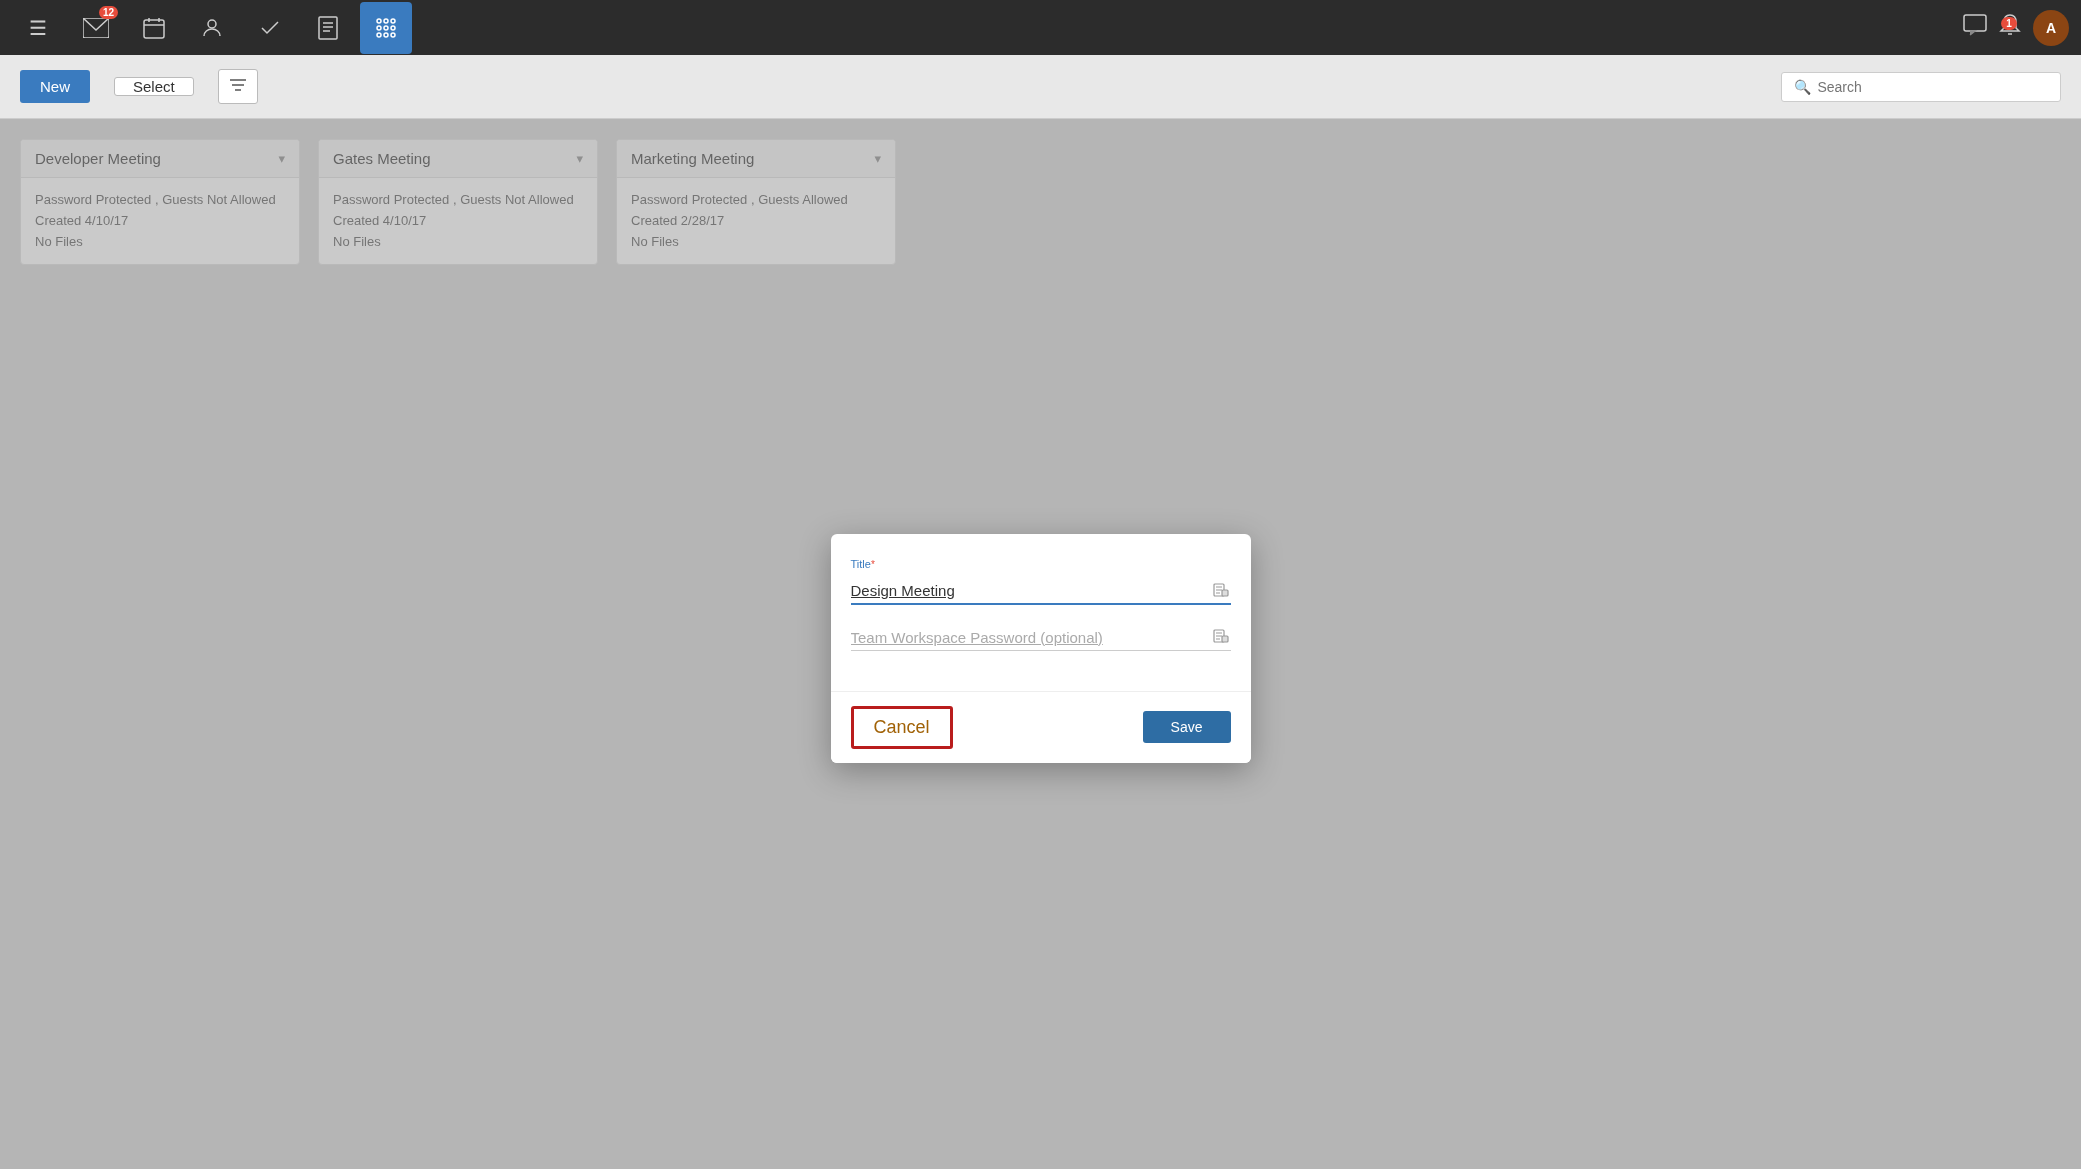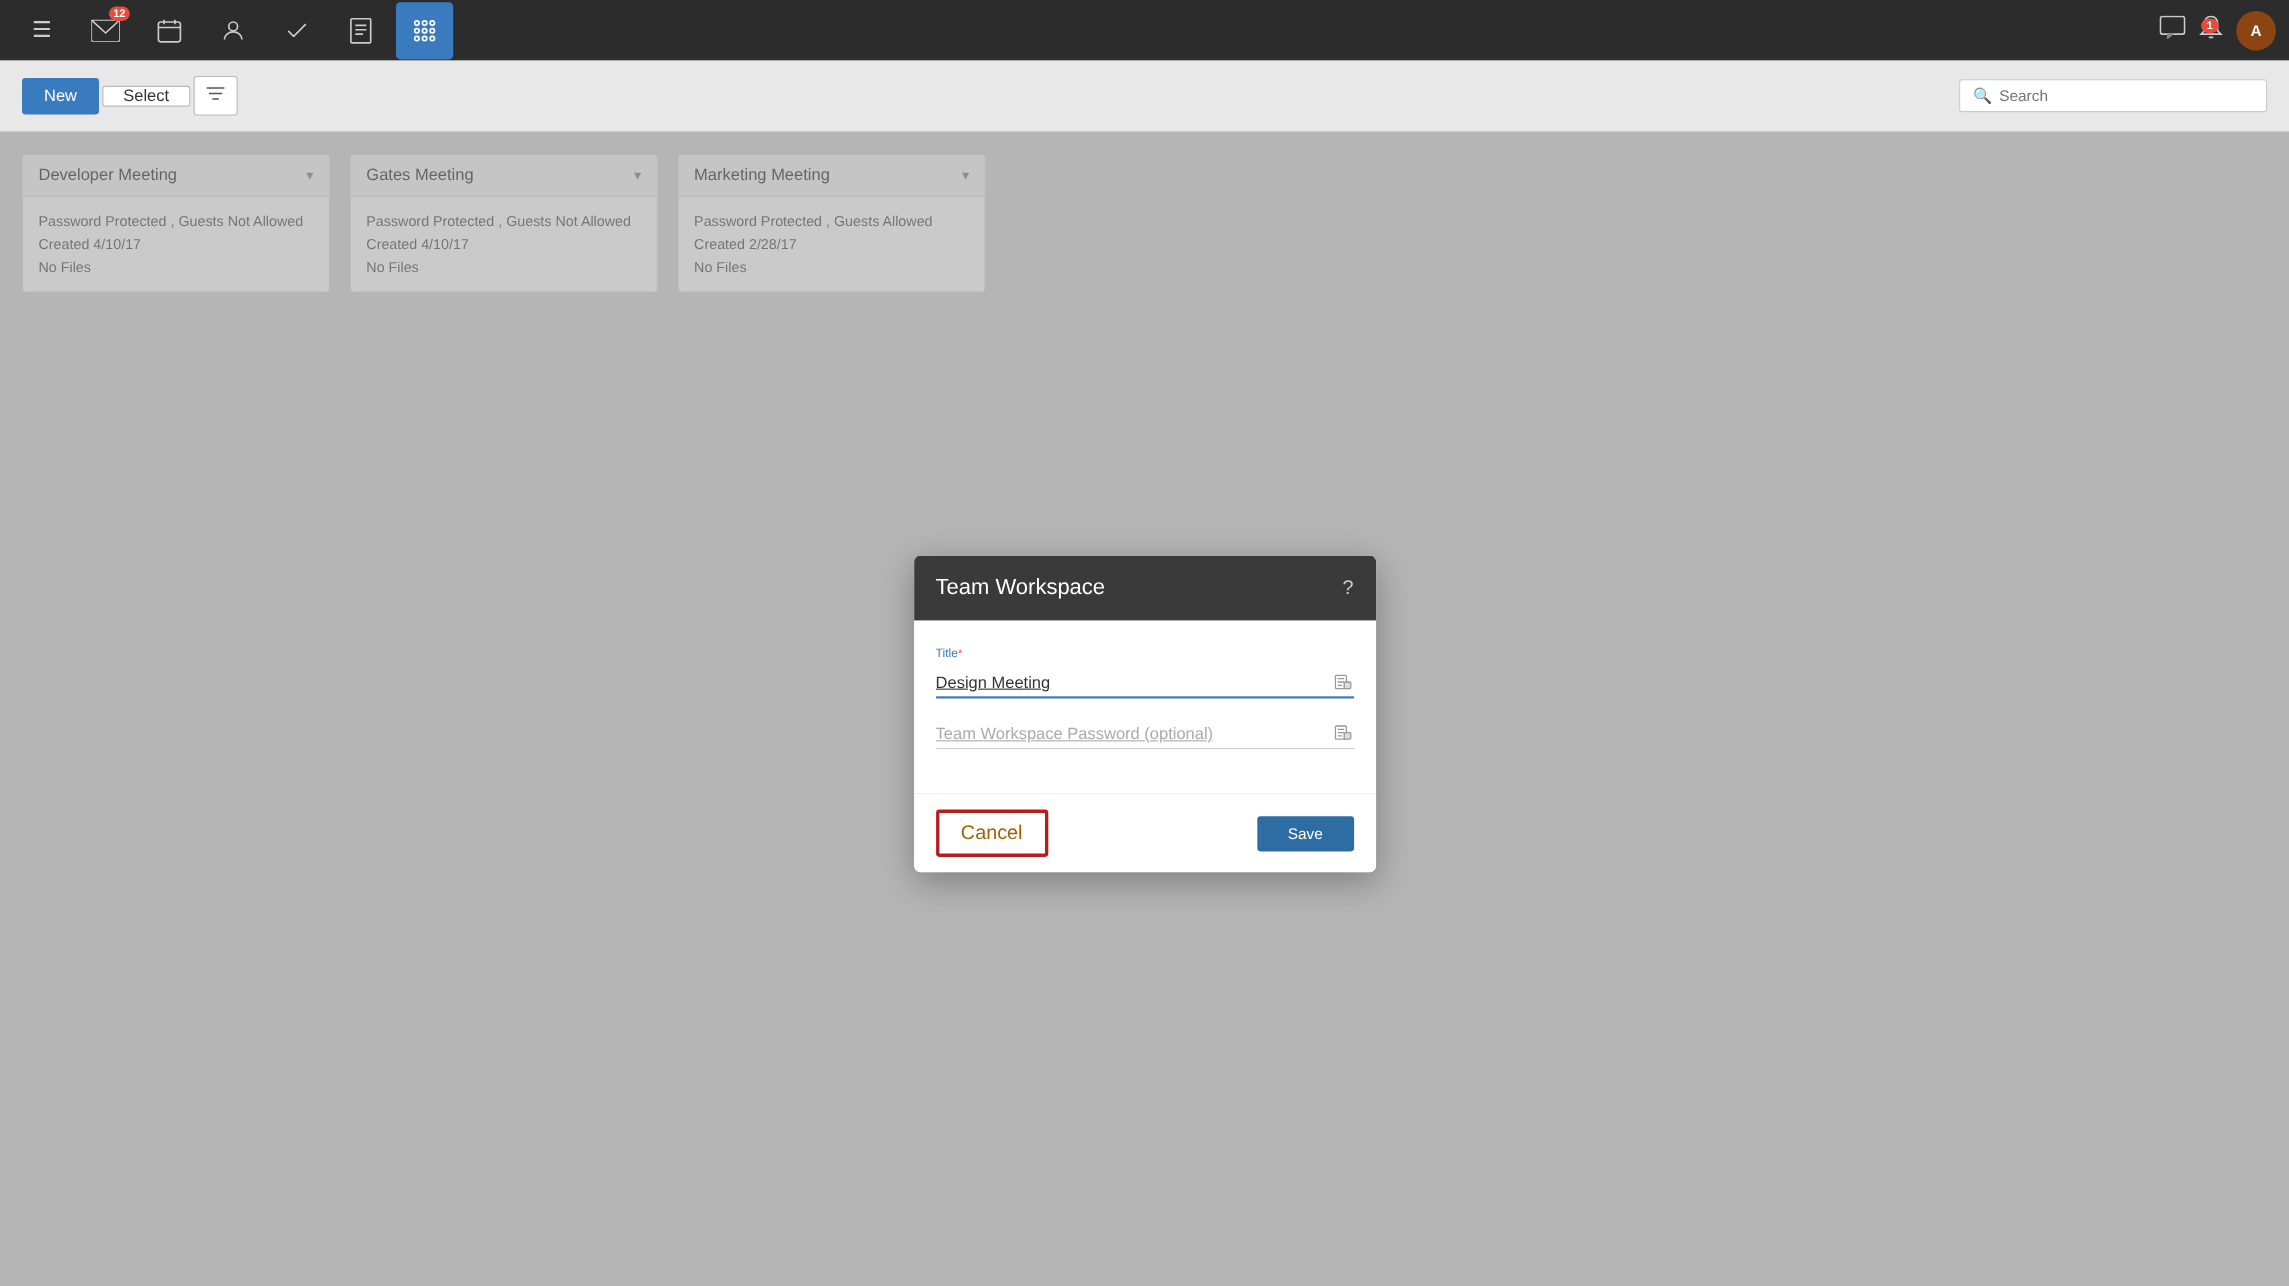--- a/index.html
+++ b/index.html
@@ -72,21 +72,21 @@
       color: #fff;
       font-size: 14px;
       font-weight: bold;
       cursor: pointer;
     }
 
     
     .toolbar {
       display: flex;
       align-items: center;
-      gap: 3px;
+      gap: 24px;
       padding: 14px 20px;
       background: #e8e8e8;
       border-bottom: 1px solid #ccc;
     }
     .btn-new {
       background: #3a7bbf;
       color: #fff;
       border: none;
       padding: 8px 20px;
       font-size: 15px;
@@ -416,24 +416,20 @@
         <p>Password Protected , Guests Allowed</p>
         <p>Created 2/28/17</p>
         <p>No Files</p>
       </div>
     </div>
 
   </div>
 
   <div class="modal-overlay">
     <div class="modal">
-      <div class="modal-header">
-        <span class="modal-title">Team Workspace</span>
-        <span class="modal-help">?</span>
-      </div>
       <div class="modal-body">
 
         <div class="form-field">
           <label class="form-label">
             <span>Title</span><span class="required">*</span>
           </label>
           <div style="position:relative;">
             <input type="text" class="form-input" value="Design Meeting" style="">
             <span class="form-input-icon">
               <svg width="16" height="16" viewBox="0 0 16 16" fill="none" stroke="#999" stroke-width="1.2">

